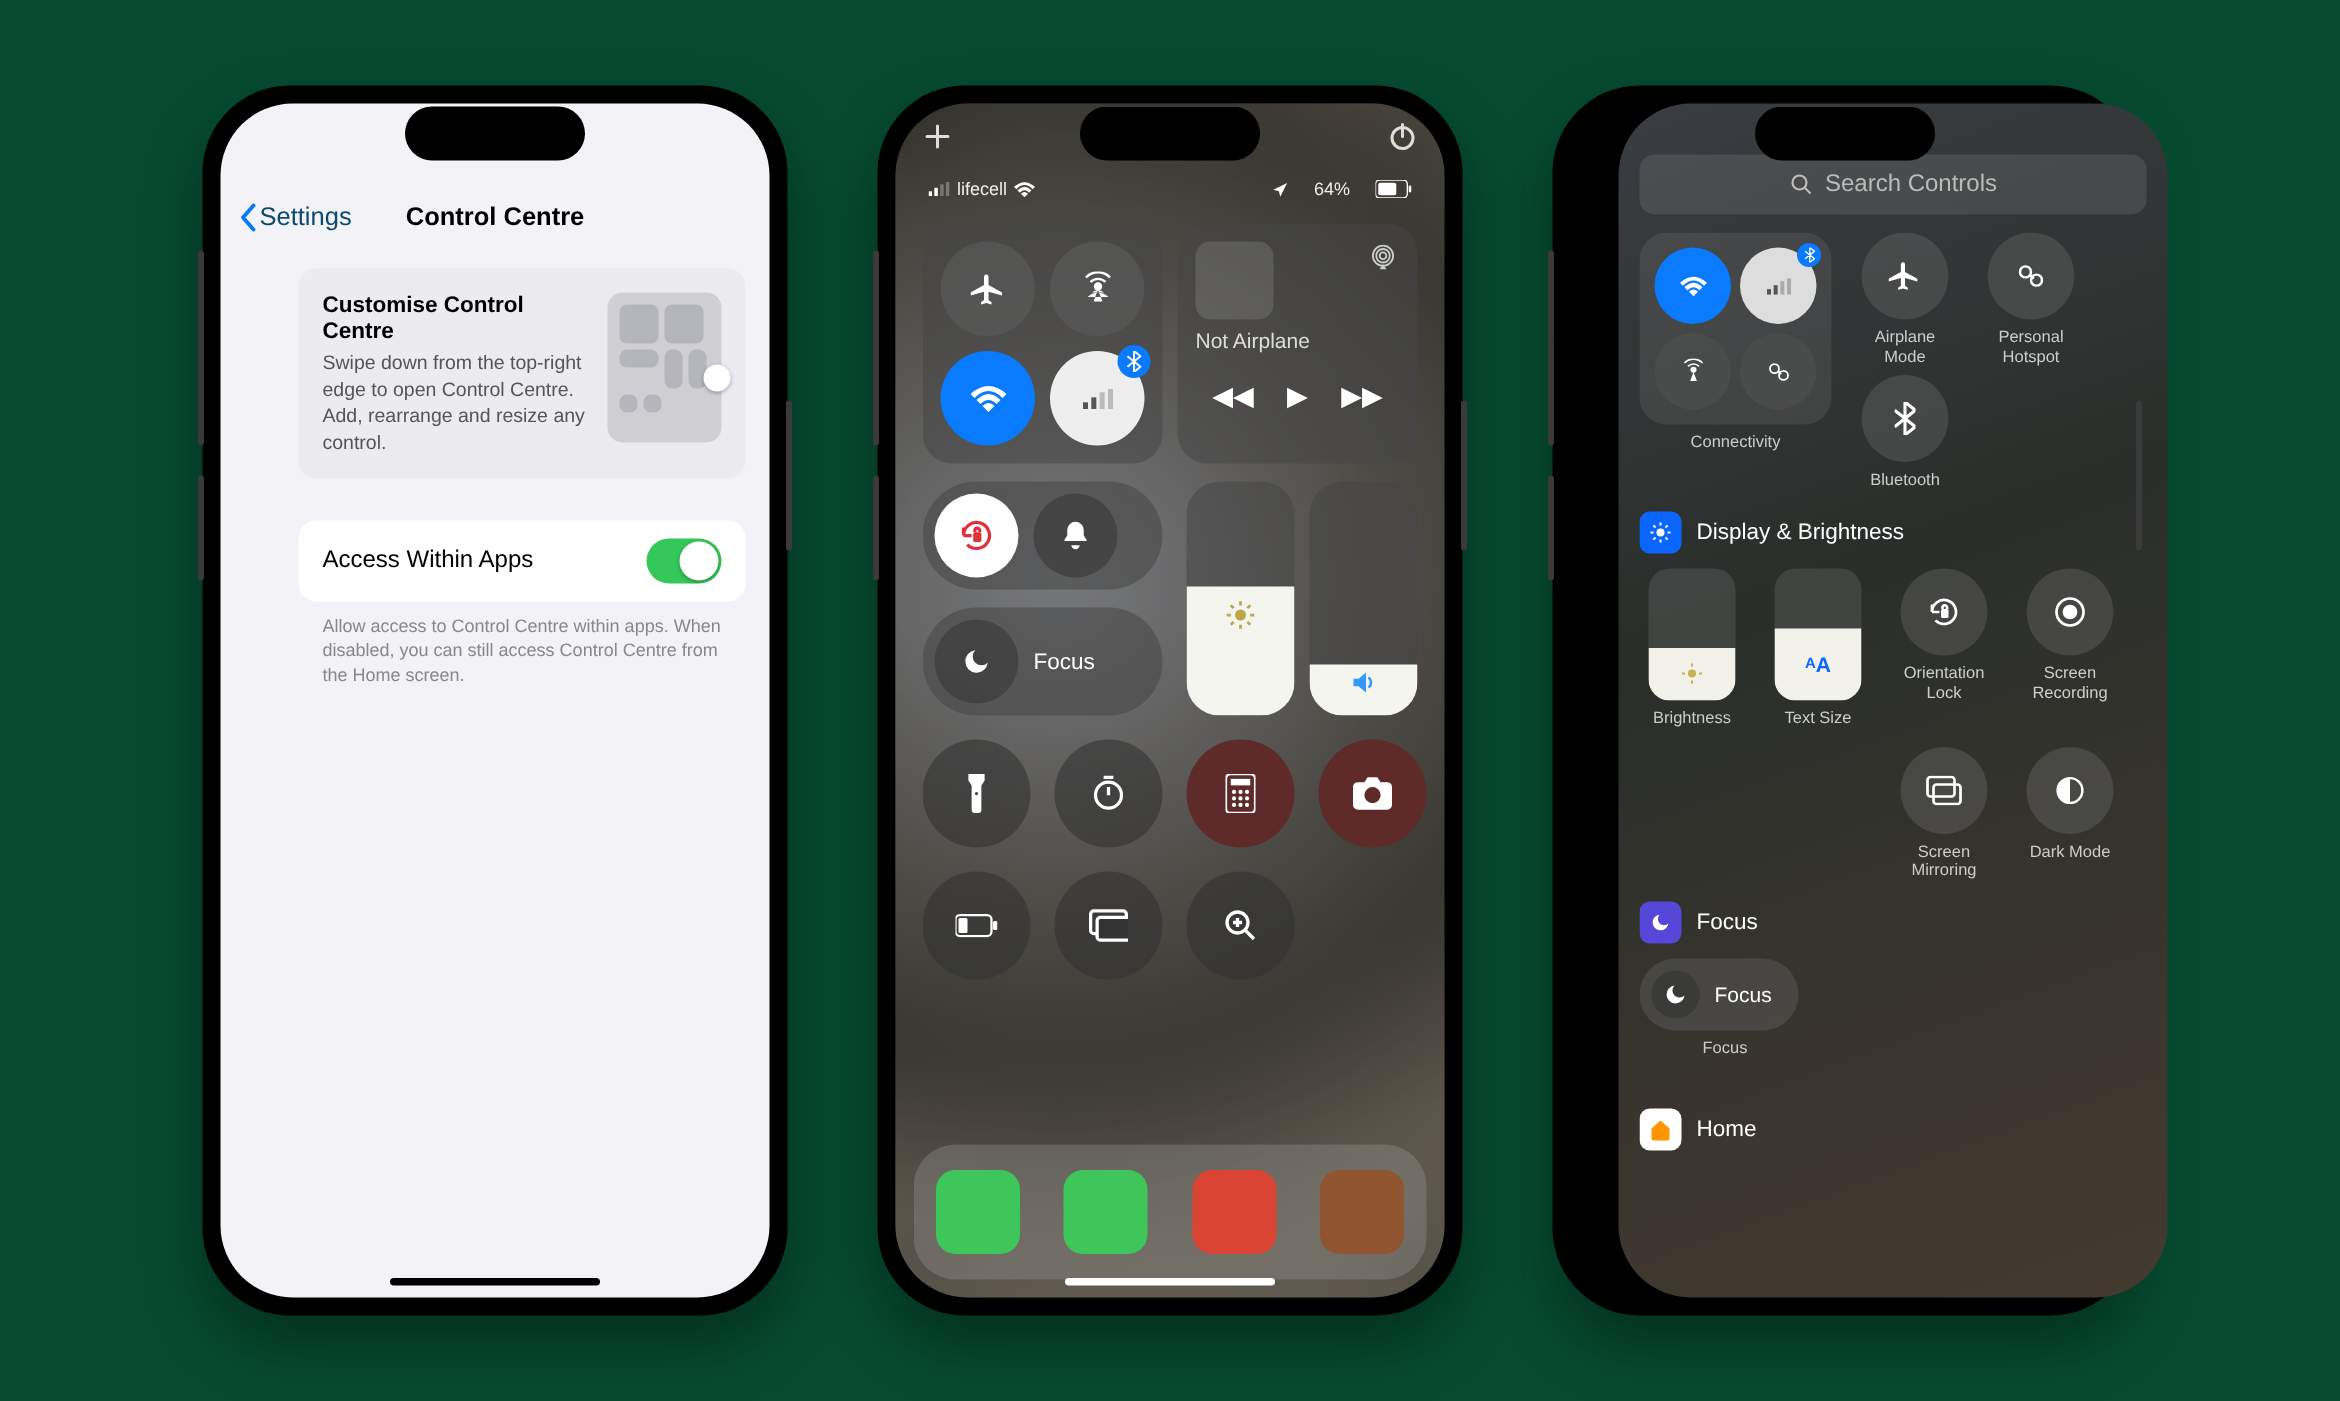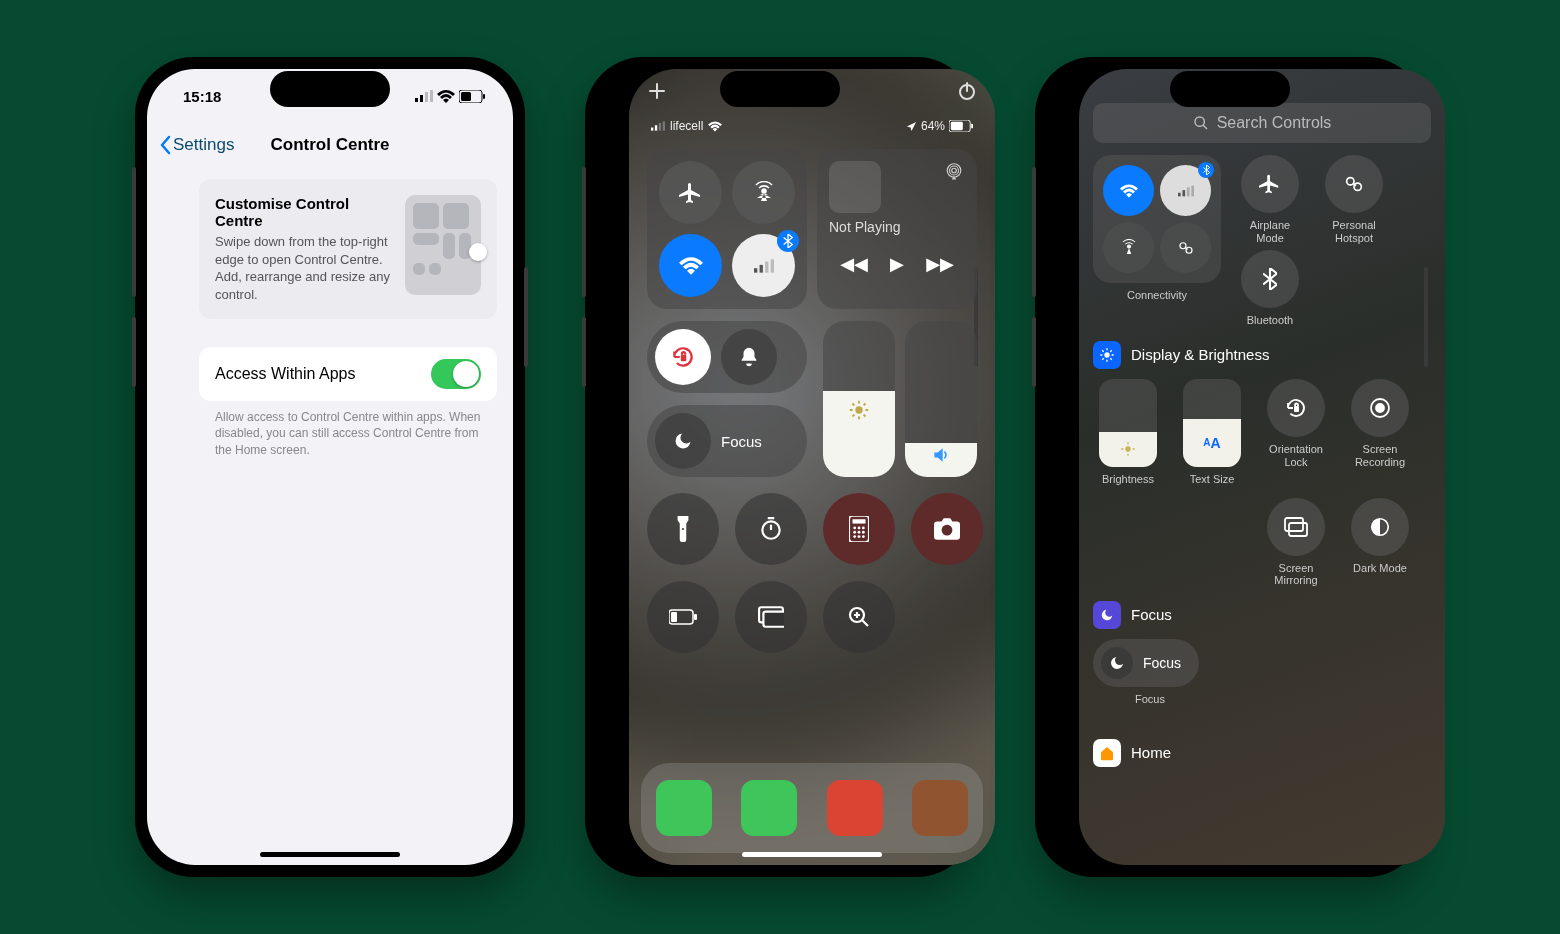--- a/index.html
+++ b/index.html
@@ -5,21 +5,21 @@
   * { box-sizing: border-box; margin: 0; padding: 0; font-family: -apple-system, "SF Pro Text", "Helvetica Neue", Arial, sans-serif; -webkit-font-smoothing: antialiased; }
   body { width: 1560px; height: 934px; background: #064b31; display: flex; justify-content: center; align-items: center; gap: 60px; }
   .phone { width: 390px; height: 820px; background: #000; border-radius: 58px; padding: 12px; box-shadow: 0 20px 40px rgba(0,0,0,0.35); position: relative; }
   .phone::before, .phone::after { content:""; position:absolute; background:#3a3a3a; border-radius:4px; }
   .phone::before { left:-3px; top:170px; width:4px; height:70px; box-shadow: 0 90px 0 #3a3a3a, 0 -60px 0 #3a3a3a; }
   .phone::after  { right:-3px; top:210px; width:4px; height:100px; }
   .screen { width: 100%; height: 100%; border-radius: 48px; overflow: hidden; position: relative; }
   .island { position:absolute; top:14px; left:50%; transform:translateX(-50%); width:120px; height:36px; background:#000; border-radius:20px; z-index:100; }
   .status-bar { position:absolute; top:0; left:0; right:0; height:54px; display:flex; justify-content:space-between; align-items:center; padding:0 28px 0 36px; font-size:15px; font-weight:600; z-index:50; }
   .status-left { display:flex; align-items:center; gap:5px; }
-  .status-right { display:flex; align-items:center; gap:4px; }
+  .status-right { display:flex; align-items:center; gap:17px; }
   .home-ind { position:absolute; bottom:8px; left:50%; transform:translateX(-50%); width:140px; height:5px; border-radius:3px; z-index:50; }
 
   
   .p1 .screen { background:#f2f2f7; color:#000; }
   .p1 .status-bar { color:#000; }
   .nav1 { position:absolute; top:54px; left:0; right:0; height:44px; display:flex; align-items:center; justify-content:center; }
   .nav1 .back { position:absolute; left:12px; display:flex; align-items:center; color:#0c4a6e; font-size:17px; gap:2px; }
   .nav1 .title { font-size:17px; font-weight:600; }
   .p1-body { position:absolute; top:110px; left:0; right:0; bottom:0; padding:0 16px;margin-left:36px; }
   .card { background:#ebebf0; border-radius:12px; padding:16px 16px 16px 16px; display:flex; gap:12px; }
@@ -27,21 +27,21 @@
   .card-text p { font-size:13px; color:#555; line-height:1.35; }
   .card-art { flex:none; width:76px; height:100px; background:#cfcfd4; border-radius:10px; position:relative; display:flex; flex-wrap:wrap; align-content:flex-start; gap:4px; padding:8px; }
   .card-art .d { background:#b5b5bc; border-radius:5px; }
   .card-art .knob { position:absolute; right:-6px; top:48px; width:18px; height:18px; background:#fff; border-radius:50%; box-shadow:0 1px 3px rgba(0,0,0,0.3); }
   .list-item { background:#fff; border-radius:12px; margin-top:28px; padding:12px 16px; display:flex; justify-content:space-between; align-items:center; font-size:16px; }
   .switch { width:50px; height:30px; background:#34c759; border-radius:15px; position:relative; }
   .switch::after { content:""; position:absolute; right:2px; top:2px; width:26px; height:26px; background:#fff; border-radius:50%; box-shadow:0 1px 3px rgba(0,0,0,0.3); }
   .footer-text { font-size:12px; color:#888; padding:8px 16px 0; line-height:1.35; }
 
   
-  .p2 .screen { background: radial-gradient(circle at 30% 40%, #8d9095 0%, #5d5a55 35%, #3a3730 60%, #6a6355 80%); color:#fff;margin-left:32px; }
+  .p2 .screen { background: radial-gradient(circle at 30% 40%, #8d9095 0%, #5d5a55 35%, #3a3730 60%, #6a6355 80%); color:#fff; }
   .p2 .screen::before { content:""; position:absolute; inset:0; backdrop-filter: blur(30px); background:rgba(50,50,50,0.2); }
   .dock-blur { position:absolute; bottom:12px; left:12px; right:12px; height:90px; border-radius:28px; background:rgba(180,180,180,0.25); display:flex; justify-content:space-around; align-items:center; }
   .dock-blur .appicn { width:56px; height:56px; border-radius:13px; }
   .cc-top { position:absolute; top:12px; left:0; right:0; display:flex; justify-content:space-between; padding:0 18px; z-index:60; color:#ddd; font-size:20px; }
   .cc-status { position:absolute; top:50px; left:0; right:0; display:flex; justify-content:space-between; padding:0 22px; font-size:12px; color:#eee; z-index:60; }
   .cc-body { position:absolute; top:80px; left:18px; right:18px; bottom:110px; z-index:40; }
   .tile { background:rgba(70,70,70,0.55); border-radius:20px; position:absolute; }
   .conn { left:0; top:0; width:160px; height:160px; display:grid; grid-template-columns:1fr 1fr; grid-template-rows:1fr 1fr; padding:12px; gap:10px; }
   .cbtn { border-radius:50%; display:flex; align-items:center; justify-content:center; color:#fff; font-size:20px; }
   .media { right:0; top:0; width:160px; height:160px; padding:12px; }
@@ -84,39 +84,20 @@
 
   
   svg { display:block; }
 </style>
 </head>
 <body>
 
 <div class="phone p1">
   <div class="island"></div>
   <div class="screen">
-    <div class="status-bar">
-      <span>15:18</span>
-      <span class="status-right">
-        <svg width="18" height="12" viewBox="0 0 18 12">
-            <rect x="0" y="8" width="3" height="4" fill="#000"></rect>
-            <rect x="5" y="5" width="3" height="7" fill="#000"></rect>
-            <rect x="10" y="2" width="3" height="10" fill="#bbb"></rect>
-            <rect x="15" y="0" width="3" height="12" fill="#bbb"></rect>
-          </svg>
-        <svg width="18" height="13" viewBox="0 0 18 13">
-            <path d="M9 13 L6 10 Q9 7 12 10 Z M3 7 Q9 1 15 7 L13 9 Q9 5 5 9 Z M0 4 Q9 -4 18 4 L16 6 Q9 -1 2 6 Z" fill="#000"></path>
-          </svg>
-        <svg width="26" height="13" viewBox="0 0 26 13">
-            <rect x="0" y="0" width="23" height="13" rx="3" fill="none" stroke="#000" stroke-width="1"></rect>
-            <rect x="2" y="2" width="10" height="9" rx="1.5" fill="#000"></rect>
-            <rect x="24" y="4" width="2" height="5" rx="1" fill="#000"></rect>
-          </svg>
-      </span>
-    </div>
     <div class="nav1">
       <div class="back">
         <svg width="12" height="20" viewBox="0 0 12 20">
             <path d="M10 2 L3 10 L10 18" fill="none" stroke="#007aff" stroke-width="2.5" stroke-linecap="round" stroke-linejoin="round"></path>
           </svg>
         <span>Settings</span>
       </div>
       <span class="title">Control Centre</span>
     </div>
     <div class="p1-body">
@@ -232,21 +213,21 @@
       <div class="tile media">
         <div class="media-art"></div>
         <span class="airplay">
             <svg width="18" height="18" viewBox="0 0 24 24" fill="none" stroke="#ccc" stroke-width="1.6">
               <circle cx="12" cy="10" r="3"></circle>
               <circle cx="12" cy="10" r="6"></circle>
               <circle cx="12" cy="10" r="9"></circle>
               <path d="M9 22l3-5 3 5z" fill="#ccc" stroke="none"></path>
             </svg>
           </span>
-        <div class="media-label">Not Playing</div>
+        <div class="media-label">Not Airplane</div>
         <div class="media-ctrl">
           <span>◀◀</span>
           <span>▶</span>
           <span>▶▶</span>
         </div>
       </div>
 
       <div class="pill row2" style="position:absolute">
         <div class="round" style="background:#fff;color:#e0303a">
           <svg width="26" height="26" viewBox="0 0 24 24" fill="none" stroke="#e0303a" stroke-width="2">

